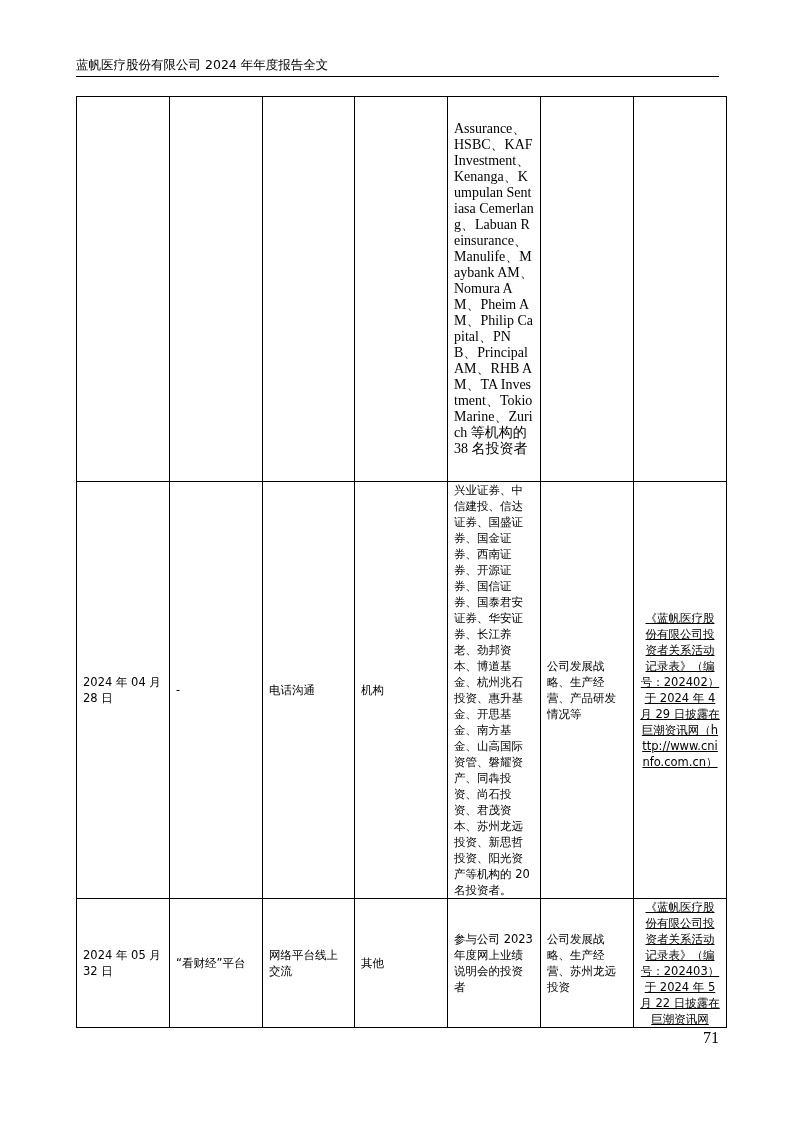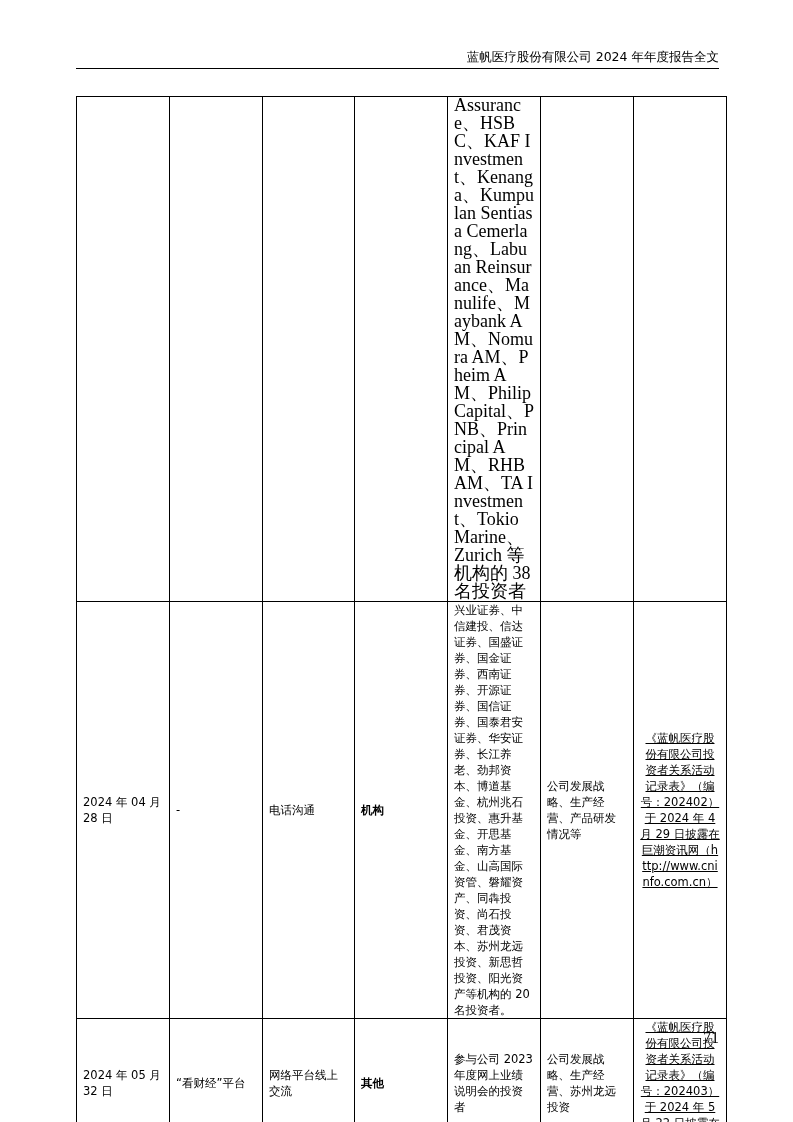--- a/index.html
+++ b/index.html
@@ -1,26 +1,26 @@
 <!DOCTYPE html>
 <html><head>
 <meta charset="utf-8">
 <style>
   html, body { margin: 0; padding: 0; background: #ffffff; }
   body { width: 793px; height: 1122px; position: relative; overflow: hidden;
          font-family: "DejaVu Sans", "Liberation Sans", sans-serif; color: #000; }
-  .header { position: absolute; left: 76px; top: 48px; width: 643px; height: 20px;
-            border-bottom: 1.5px solid #000; text-align: right; font-size: 12.5px; line-height: 18px; }
+  .header { position: absolute; left: 76px; top: 56px; width: 643px; height: 20px;
+            border-bottom: 1.5px solid #000; text-align: left; font-size: 12.5px; line-height: 18px; }
   table.report { position: absolute; left: 76px; top: 96px; border-collapse: collapse; table-layout: fixed; }
   table.report td { border: 1px solid #000; padding: 0 6px; vertical-align: middle;
                     font-size: 11.5px; line-height: 16px; word-break: break-all; }
-  td.c1 { width: 80px; } td.c2 { width: 80px; } td.c3 { width: 79px; } td.c4 { width: 80px; font-weight: bold; }
+  td.c1 { width: 80px; } td.c2 { width: 80px; } td.c3 { width: 79px; } td.c4 { width: 80px; }
   td.c5 { width: 80px; padding: 0 5px; } td.c6 { width: 80px; } td.c7 { width: 80px; text-align: center; padding: 0 4px; text-decoration: underline; }
   .serif { font-family: "Liberation Serif", "DejaVu Serif", serif; }
-  td.c5 .serif, td.c7 .serif { font-size: 18px; }
+  td.c5 .serif, td.c7 .serif { font-size: 14px; }
   .page-num { position: absolute; left: 690px; top: 1029px; width: 29px; text-align: right;
               font-family: "Liberation Serif", serif; font-size: 16px; }
 </style>
 </head>
 <body>
 
 <div class="header">
   <span>蓝帆医疗股份有限公司 2024 年年度报告全文</span>
 </div>
 

